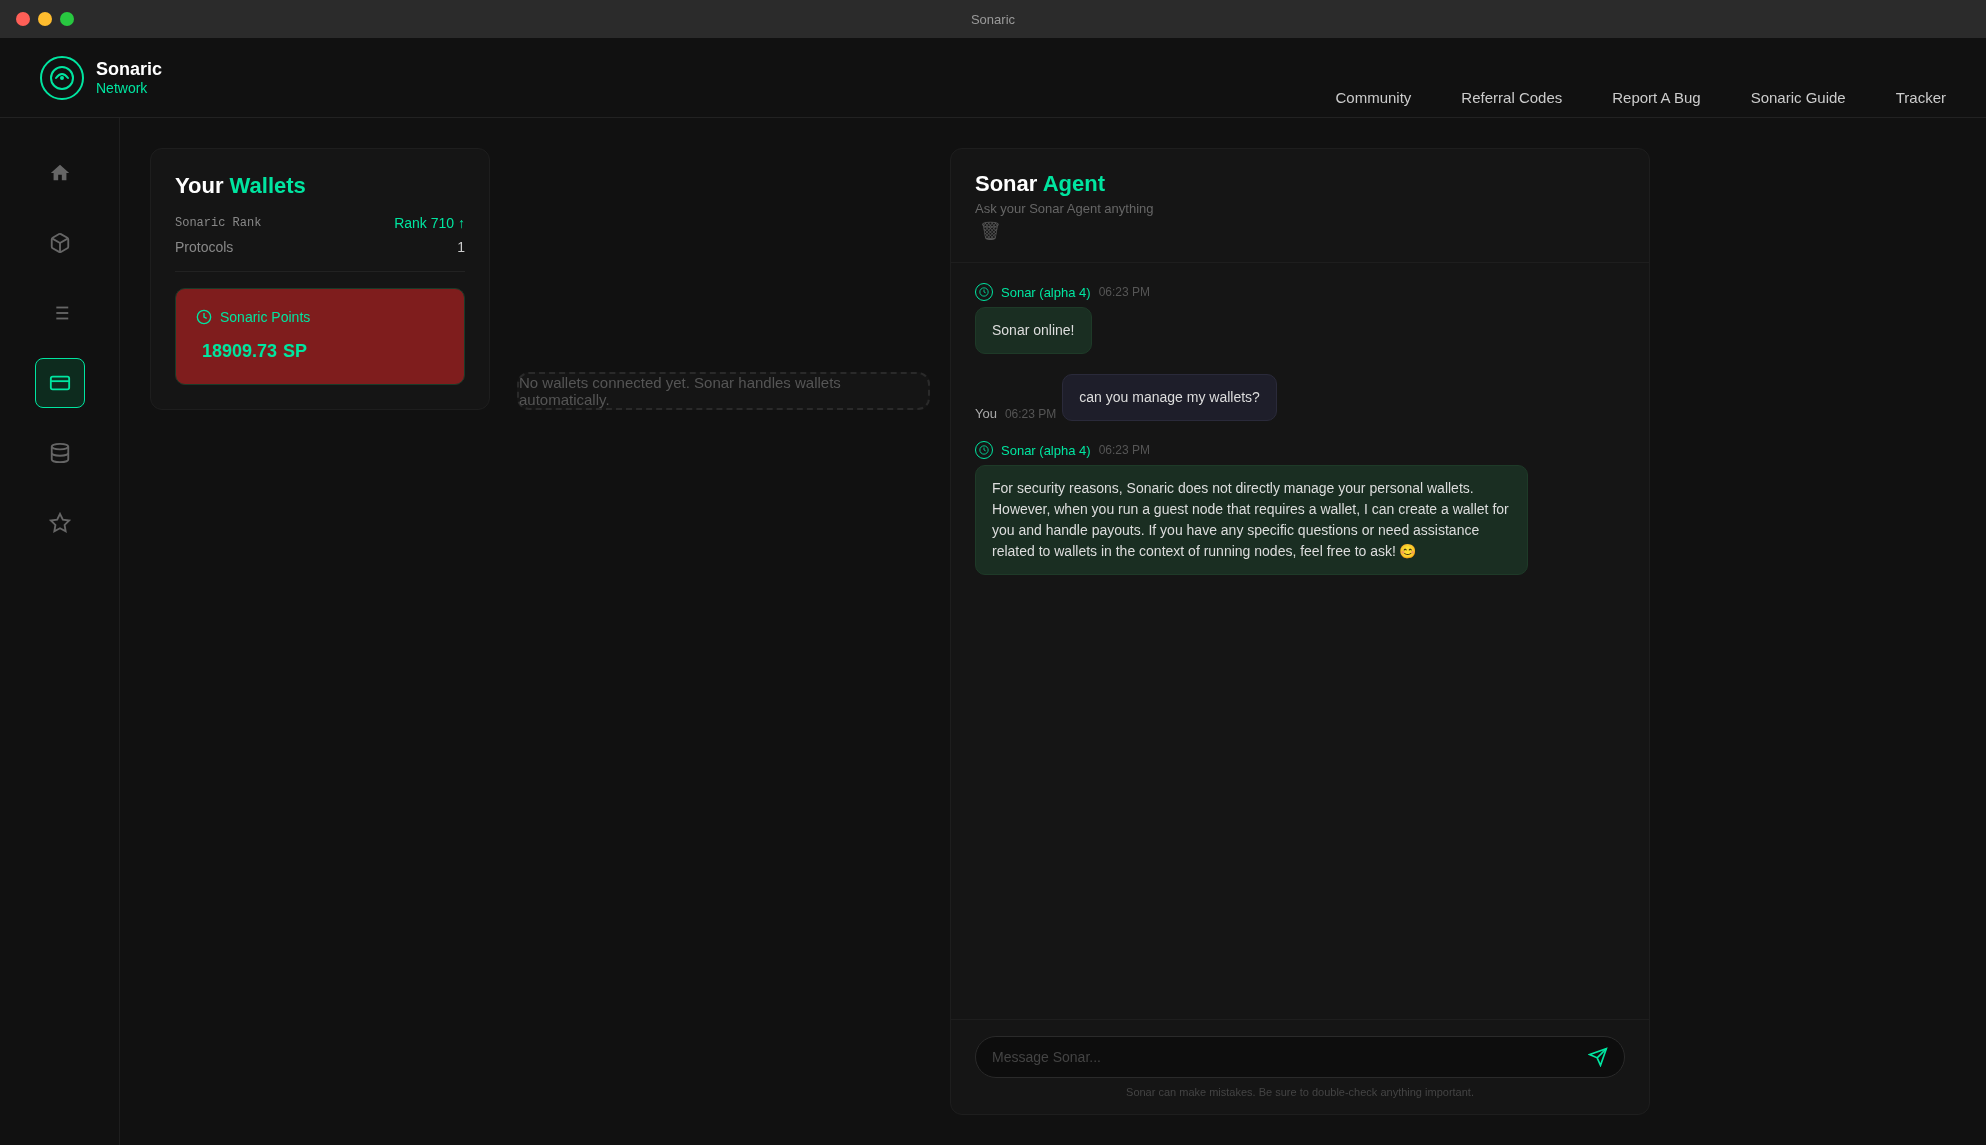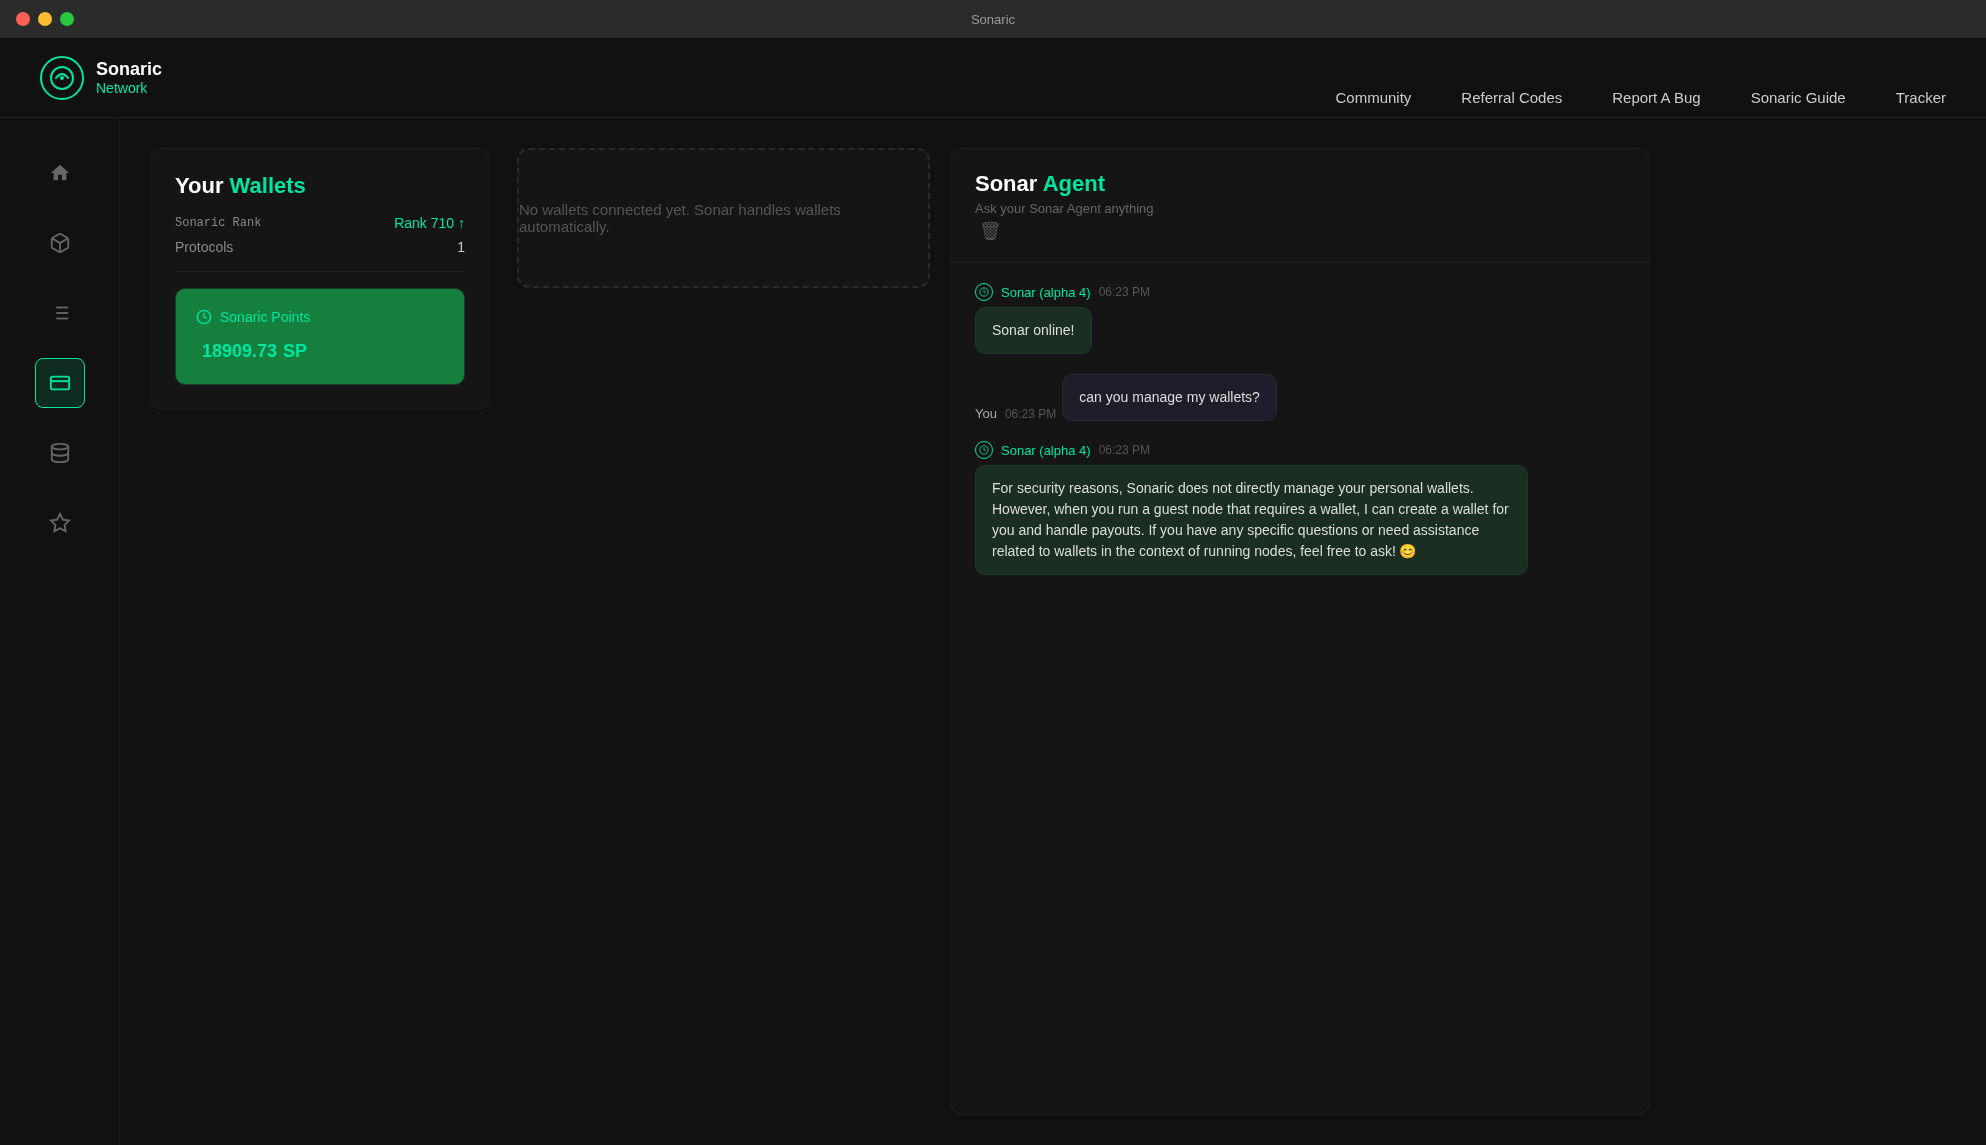--- a/index.html
+++ b/index.html
@@ -179,21 +179,21 @@
       font-size: 14px;
       margin-top: 4px;
     }
     .wallet-protocols span:last-child { color: #ccc; }
     .divider {
       border: none;
       border-top: 1px solid #222;
       margin: 16px 0;
     }
     .points-card {
-      background: #15803d;
+      background: #7f1d1d;
       border: 1px solid #1a3a28;
       border-radius: 10px;
       padding: 20px;
       display: flex;
       flex-direction: column;
       gap: 8px;
     }
     .points-header {
       display: flex;
       align-items: center;
@@ -361,20 +361,21 @@
     .left-panel {
       display: flex;
       flex-direction: column;
       gap: 16px;
       width: 780px;
       flex-shrink: 0;
     }
     .top-left-row {
       display: flex;
       gap: 27px;
+      align-items: flex-end;
     }
   </style>
 </head>
 <body>
 
 <div class="title-bar">
   <div class="traffic-lights">
     <div class="traffic-light tl-red"></div>
     <div class="traffic-light tl-yellow"></div>
     <div class="traffic-light tl-green"></div>
@@ -533,16 +534,28 @@
                     <path d="M12 6v6l4 2"></path>
                   </svg>
               </div>
               <span class="agent-name">Sonar (alpha 4)</span>
               <span class="msg-time">06:23 PM</span>
             </div>
             <div class="bubble-agent">For security reasons, Sonaric does not directly manage your personal wallets. However, when you run a guest node that requires a wallet, I can create a wallet for you and handle payouts. If you have any specific questions or need assistance related to wallets in the context of running nodes, feel free to ask! 😊</div>
           </div>
         </div>
 
+        <div class="chat-input-area">
+          <div class="chat-input-wrapper">
+            <input class="chat-input" type="text" placeholder="Message Sonar..." style="">
+            <button class="send-btn">
+              <svg width="20" height="20" viewBox="0 0 24 24" fill="none" stroke="#00e5a0" stroke-width="2">
+                  <line x1="22" y1="2" x2="11" y2="13"></line>
+                  <polygon points="22 2 15 22 11 13 2 9 22 2"></polygon>
+                </svg>
+            </button>
+          </div>
+          <div class="chat-disclaimer">Sonar can make mistakes. Be sure to double-check anything important.</div>
+        </div>
       </div>
     </div>
   </div>
 </div>
 
 </body></html>

